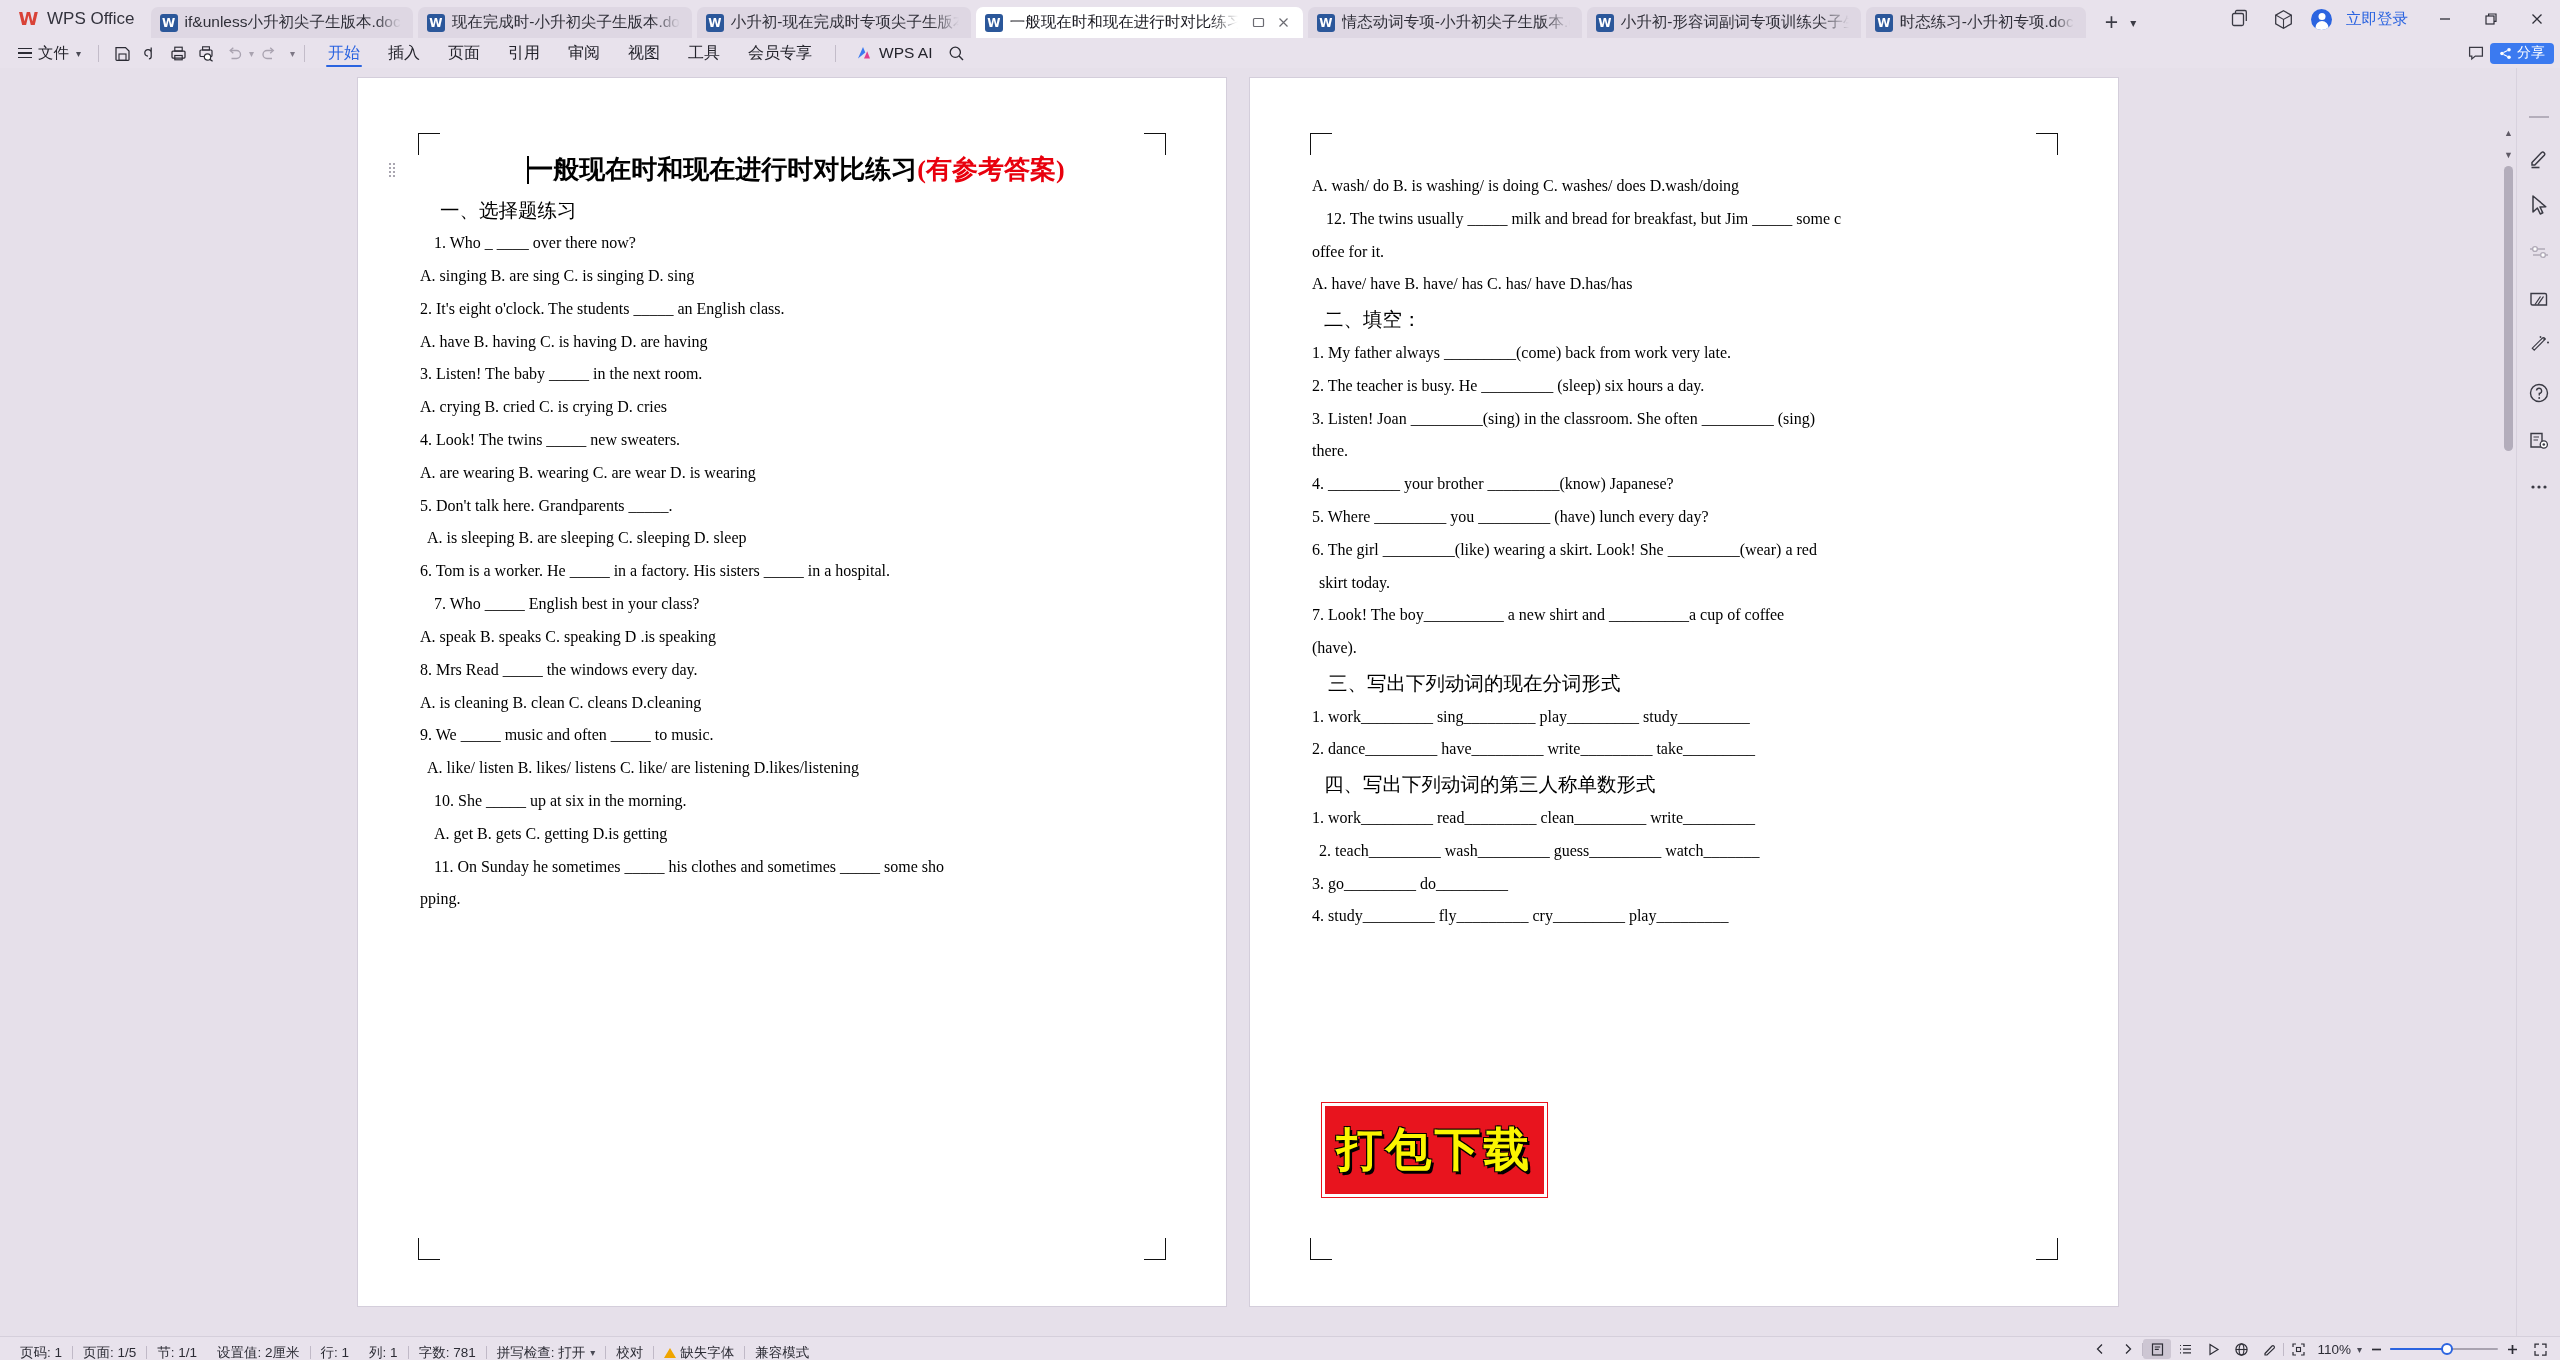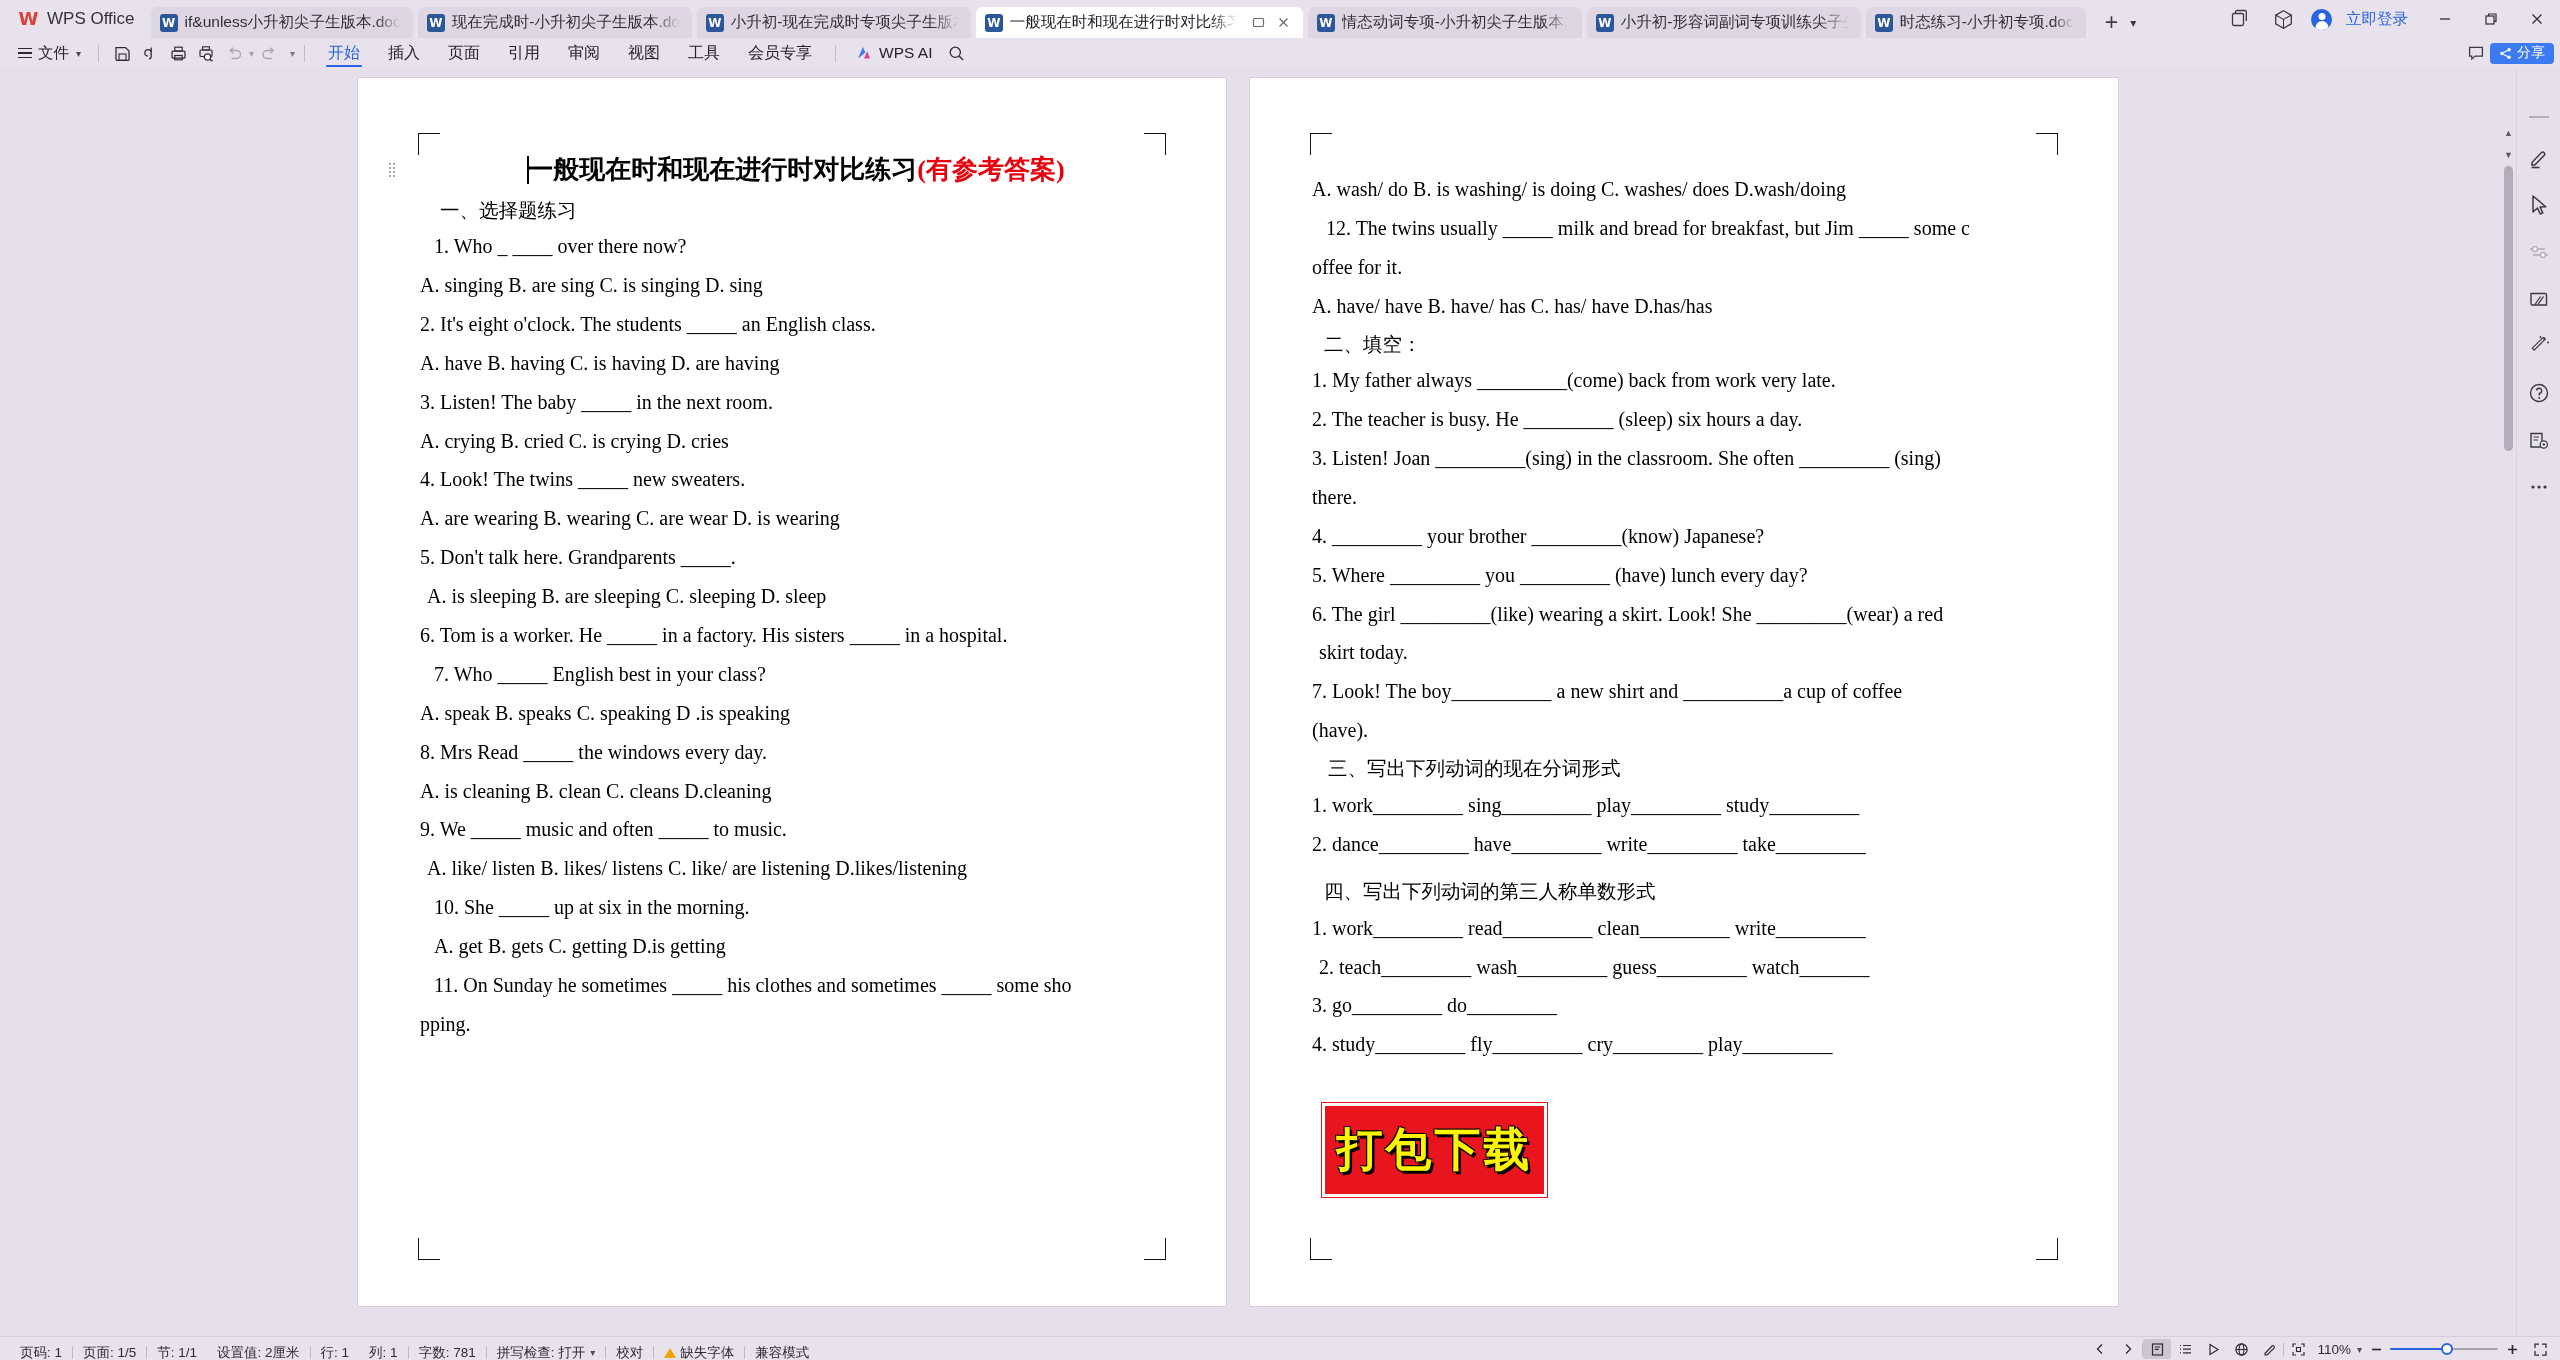--- a/index.html
+++ b/index.html
@@ -208,21 +208,21 @@
     background-size: 4px 4px;
     opacity: .85;
   }
   .sec {
     font-size: 19.5px;
     line-height: 1.52;
     margin: 6px 0 6px 0;
     padding-left: 20px;
   }
   .ln {
-    font-size: 20px;
+    font-size: 16px;
     line-height: 1.52;
     margin-bottom: 8.5px;
     white-space: nowrap;
     font-family: Liberation Serif, serif;
   }
   .ln.ind { padding-left: 14px; }
   .ln.ind2 { padding-left: 7px; }
 
   
   .rside {
@@ -577,21 +577,21 @@
         <div class="ln">6. The girl _________(like) wearing a skirt. Look! She _________(wear) a red</div>
         <div class="ln ind2">skirt today.</div>
         <div class="ln">7. Look! The boy__________  a new shirt and  __________a cup of coffee</div>
         <div class="ln">(have).</div>
 
         <div class="sec" style="padding-left:16px;margin:2px 0 6px">三、写出下列动词的现在分词形式</div>
 
         <div class="ln">1. work_________   sing_________   play_________   study_________</div>
         <div class="ln">2. dance_________    have_________    write_________    take_________</div>
 
-        <div class="sec" style="padding-left:12px;margin:18px 0 6px">四、写出下列动词的第三人称单数形式</div>
+        <div class="sec" style="padding-left:12px;margin:8px 0 6px">四、写出下列动词的第三人称单数形式</div>
 
         <div class="ln">1. work_________     read_________    clean_________    write_________</div>
         <div class="ln ind2">2. teach_________      wash_________     guess_________     watch_______</div>
         <div class="ln">3. go_________      do_________</div>
         <div class="ln">4. study_________     fly_________      cry_________     play_________</div>
       </div>
     </div>
   </div>
 
   <div class="stamp">

